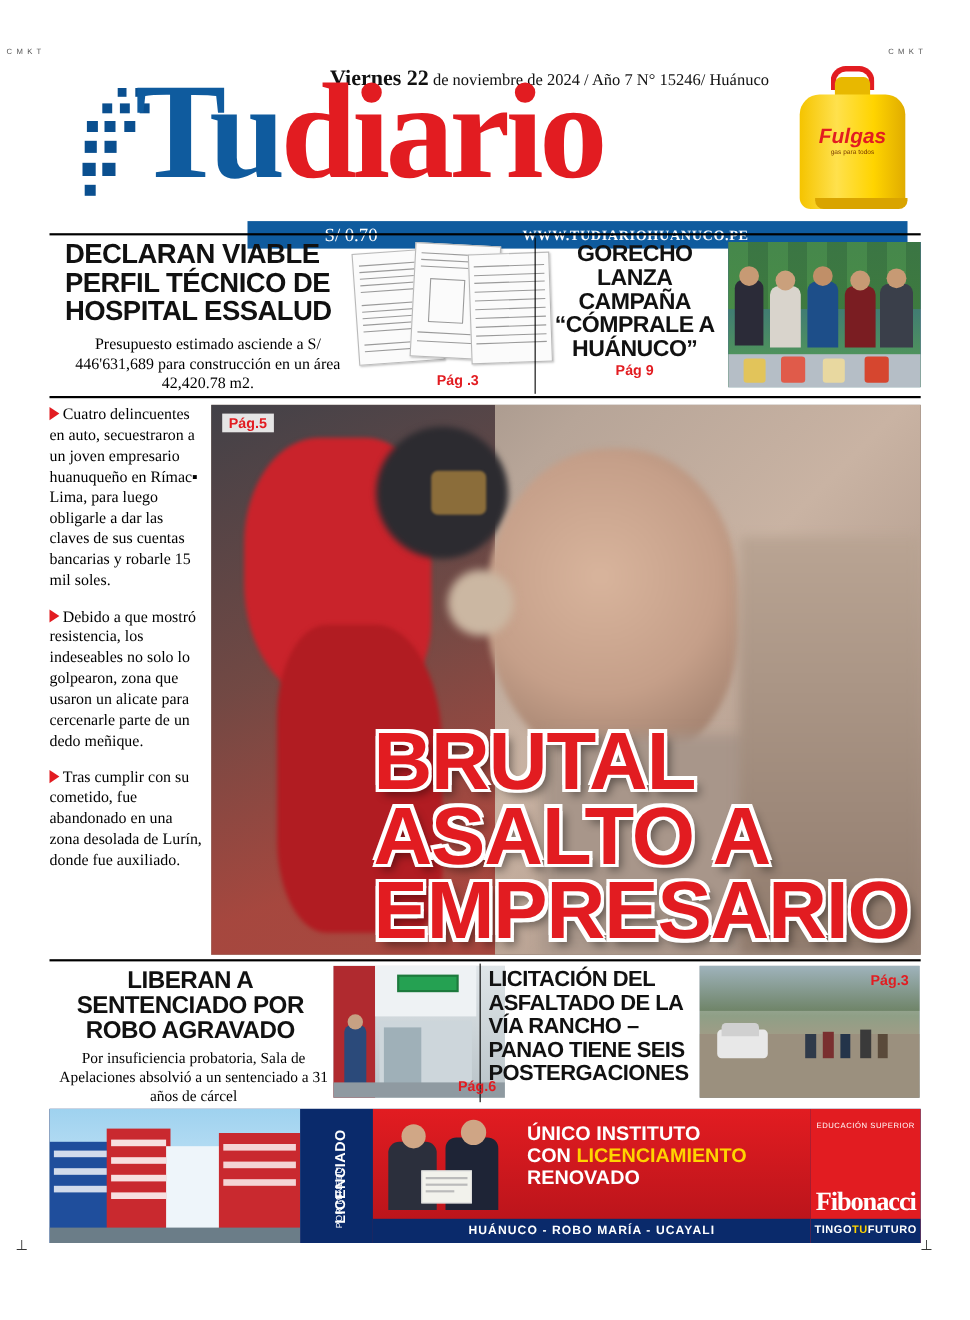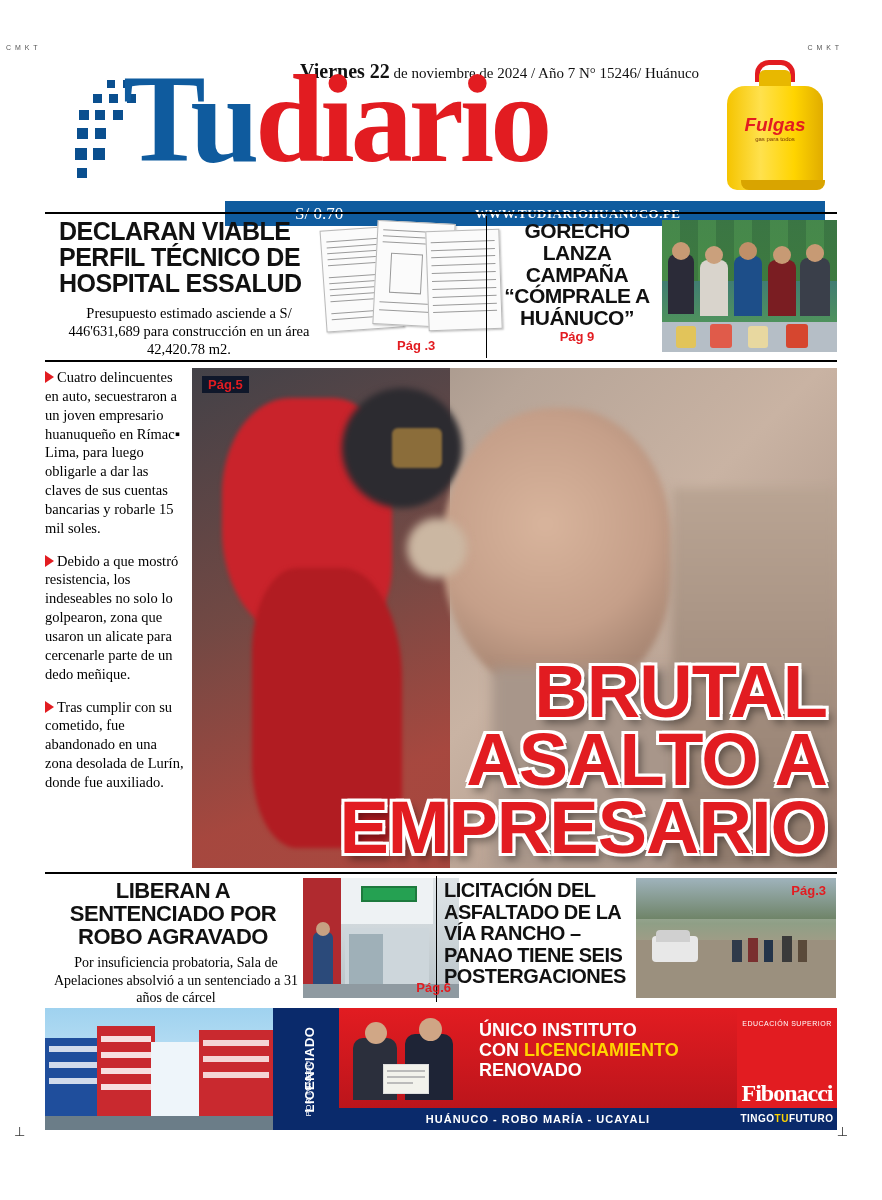--- a/index.html
+++ b/index.html
@@ -276,32 +276,31 @@
   }
   .feature-photo {
     position: absolute;
     left: 192px; top: 368px;
     width: 645px; height: 500px;
     overflow: hidden;
     background: #6f5a4e;
   }
   .pag-tag {
     position: absolute;
-    background: #0f172a;
+    background: #e5e5e5;
     color: #e21c21;
     font-family: "Liberation Sans", sans-serif;
     font-weight: bold;
     font-size: 13px;
     padding: 1px 6px;
     z-index: 5;
   }
   .brutal {
     position: absolute;
     right: 10px; bottom: 6px;
-    text-align: right;
     font-family: "Liberation Sans", sans-serif;
     font-weight: bold;
     color: #e21c21;
     font-size: 74px;
     line-height: .92;
     letter-spacing: -1px;
     text-shadow:
       2px 0 0 #fff, -2px 0 0 #fff, 0 2px 0 #fff, 0 -2px 0 #fff,
       3px 3px 0 #fff, -3px 3px 0 #fff, 3px -3px 0 #fff, -3px -3px 0 #fff,
       5px 6px 9px rgba(0,0,0,.45);

